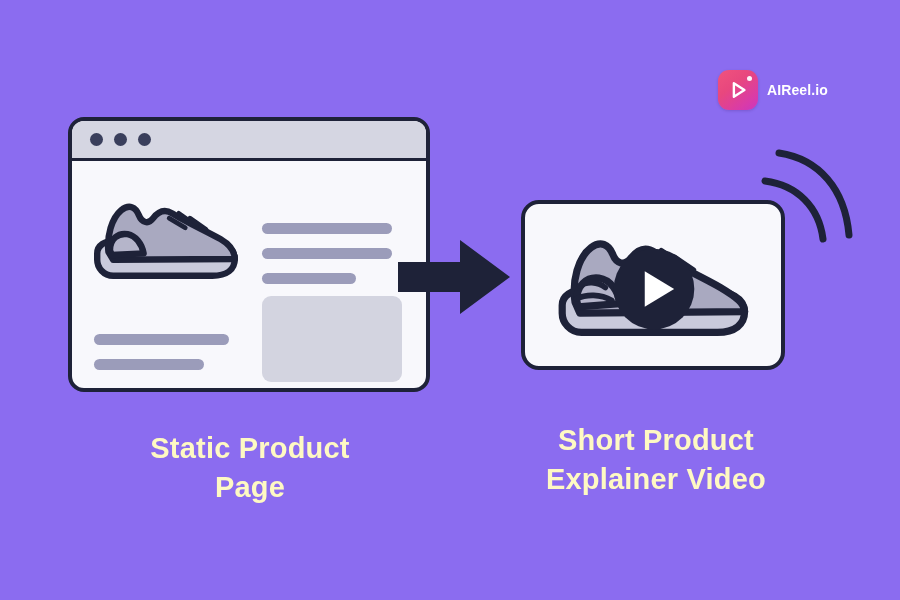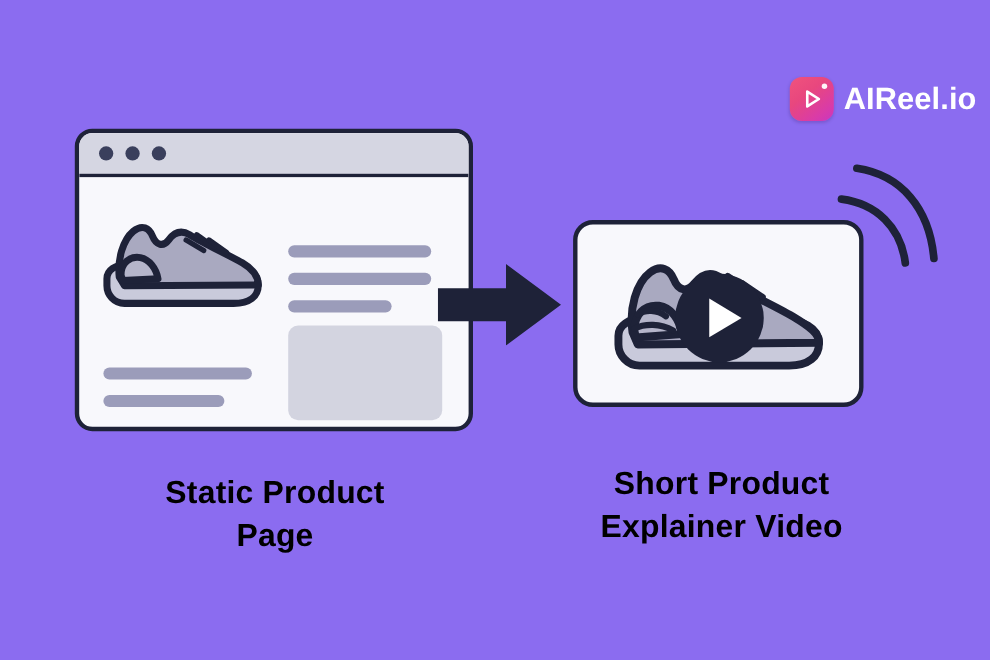--- a/index.html
+++ b/index.html
@@ -47,21 +47,21 @@
     right: 6px;
     top: 6px;
     width: 5px;
     height: 5px;
     border-radius: 50%;
     background: #ffffff;
     opacity: .95;
   }
   #brand-name {
     color: #ffffff;
-    font-size: 28px;
+    font-size: 14px;
     font-weight: bold;
     letter-spacing: .1px;
     white-space: nowrap;
   }
 
   
   #browser {
     position: absolute;
     left: 68px;
     top: 117px;
@@ -175,21 +175,21 @@
     position: absolute;
     left: 757px;
     top: 145px;
     width: 96px;
     height: 100px;
   }
 
   
   .caption {
     position: absolute;
-    color: #000000;
+    color: #fef9c3;
     font-size: 29px;
     font-weight: bold;
     line-height: 1.33;
     text-align: center;
     white-space: pre-line;
     letter-spacing: .2px;
   }
   #caption-left {
     left: 65px;
     top: 429px;

